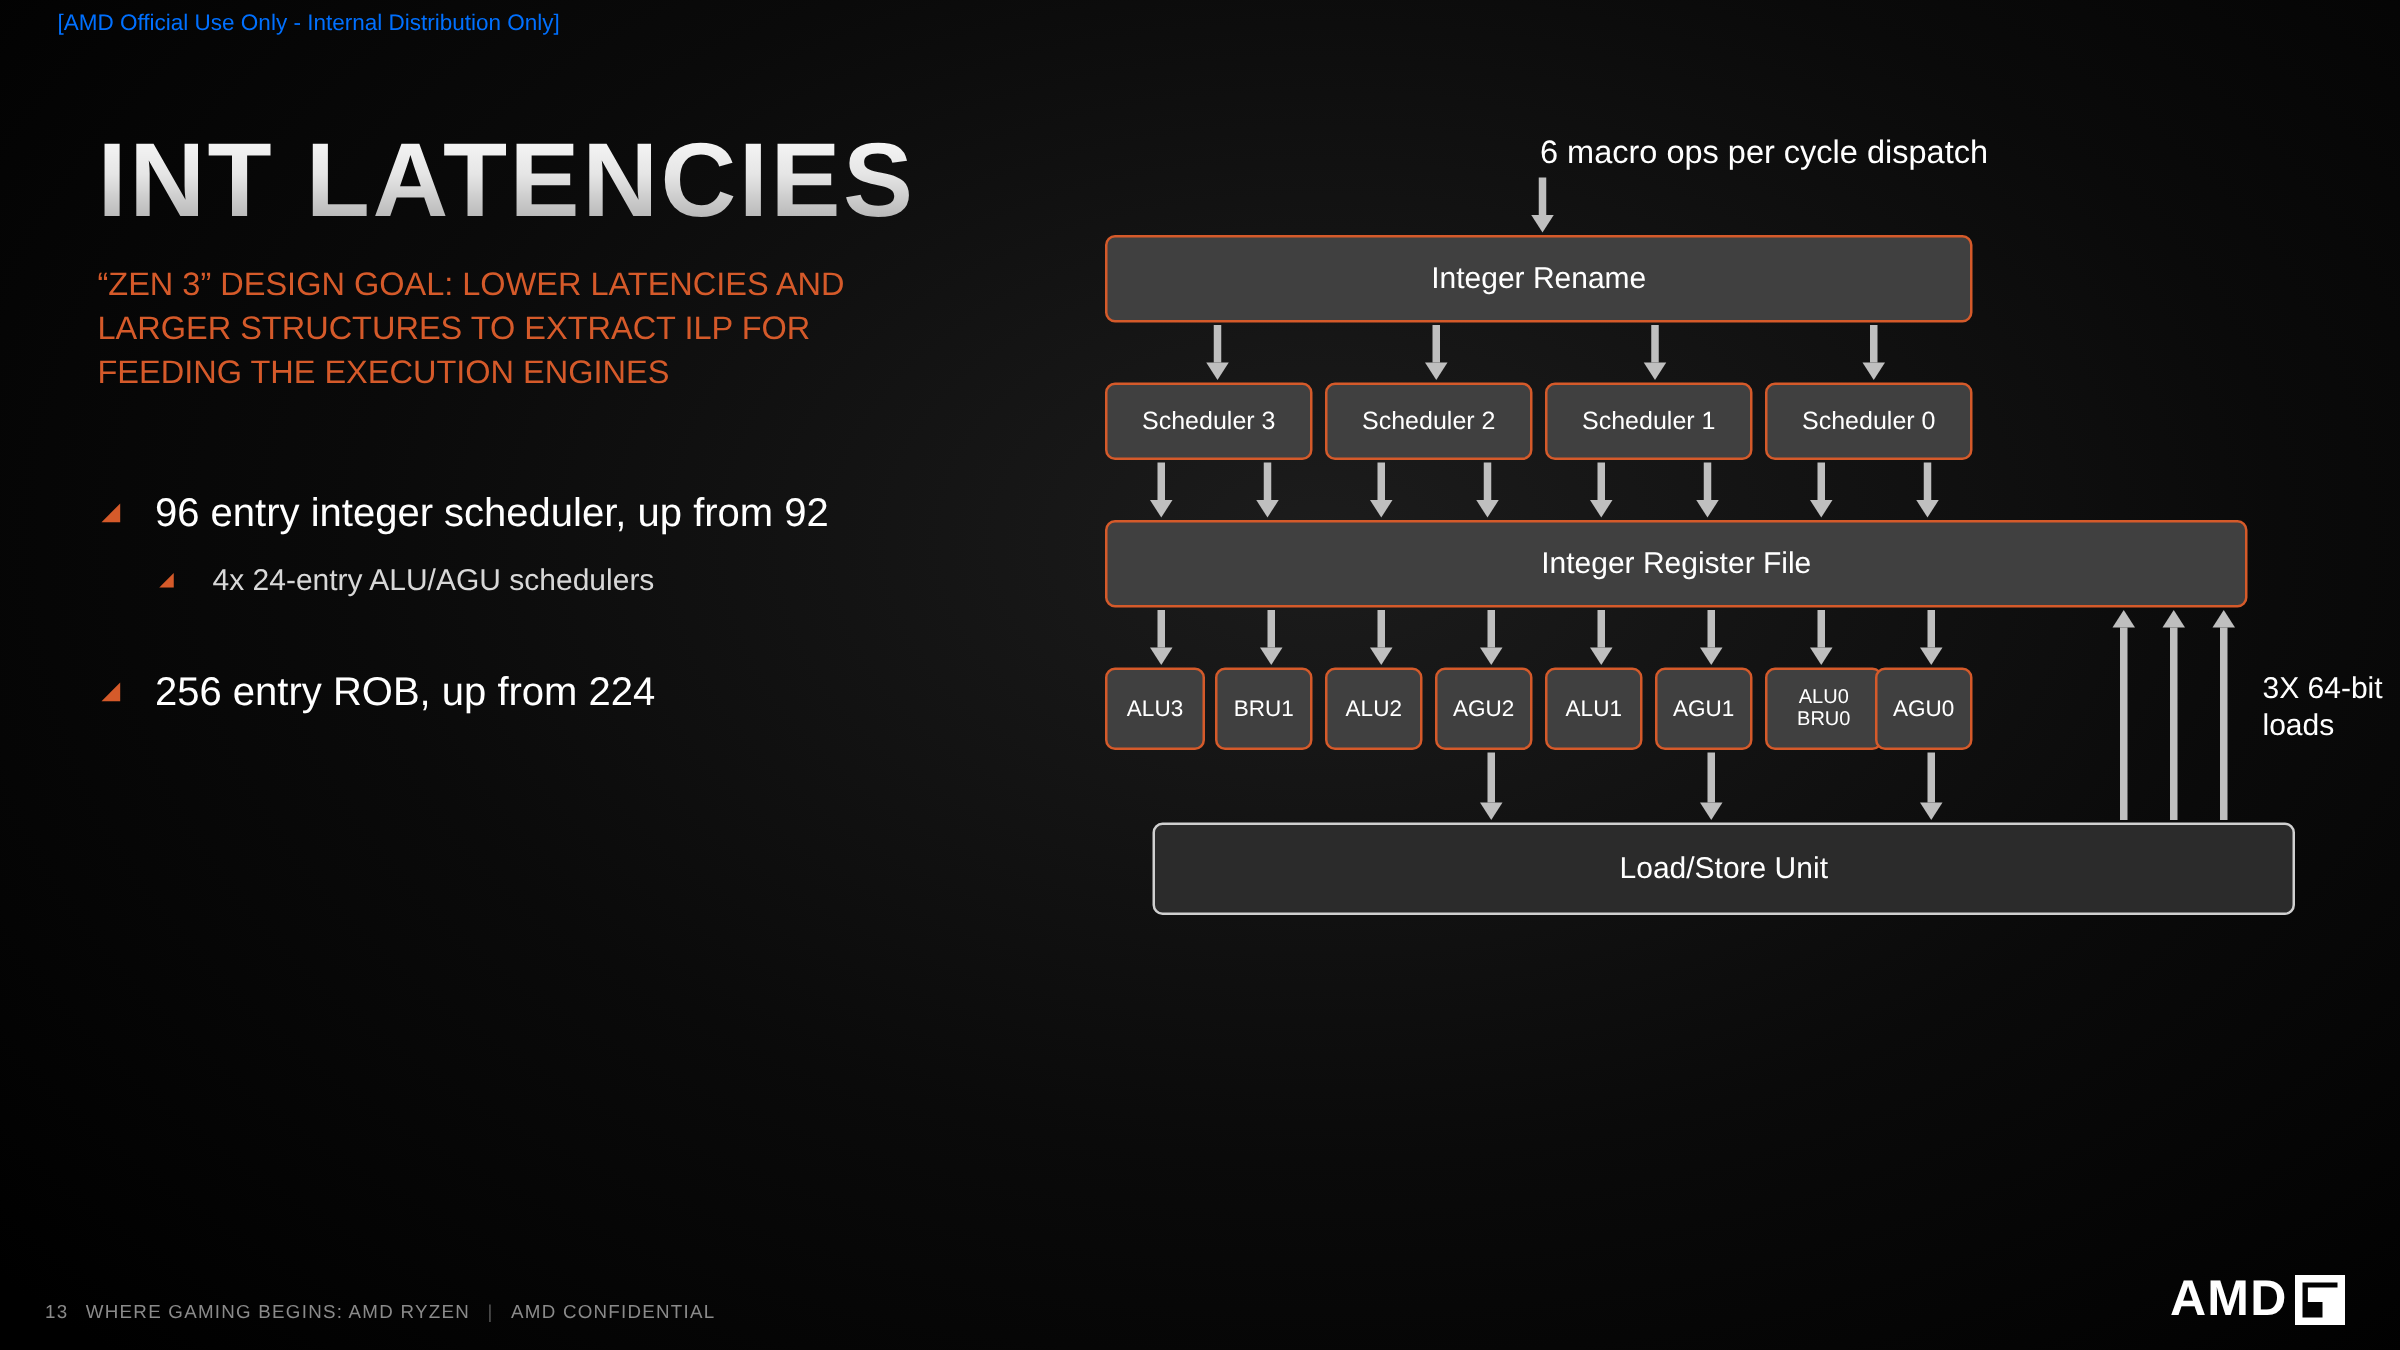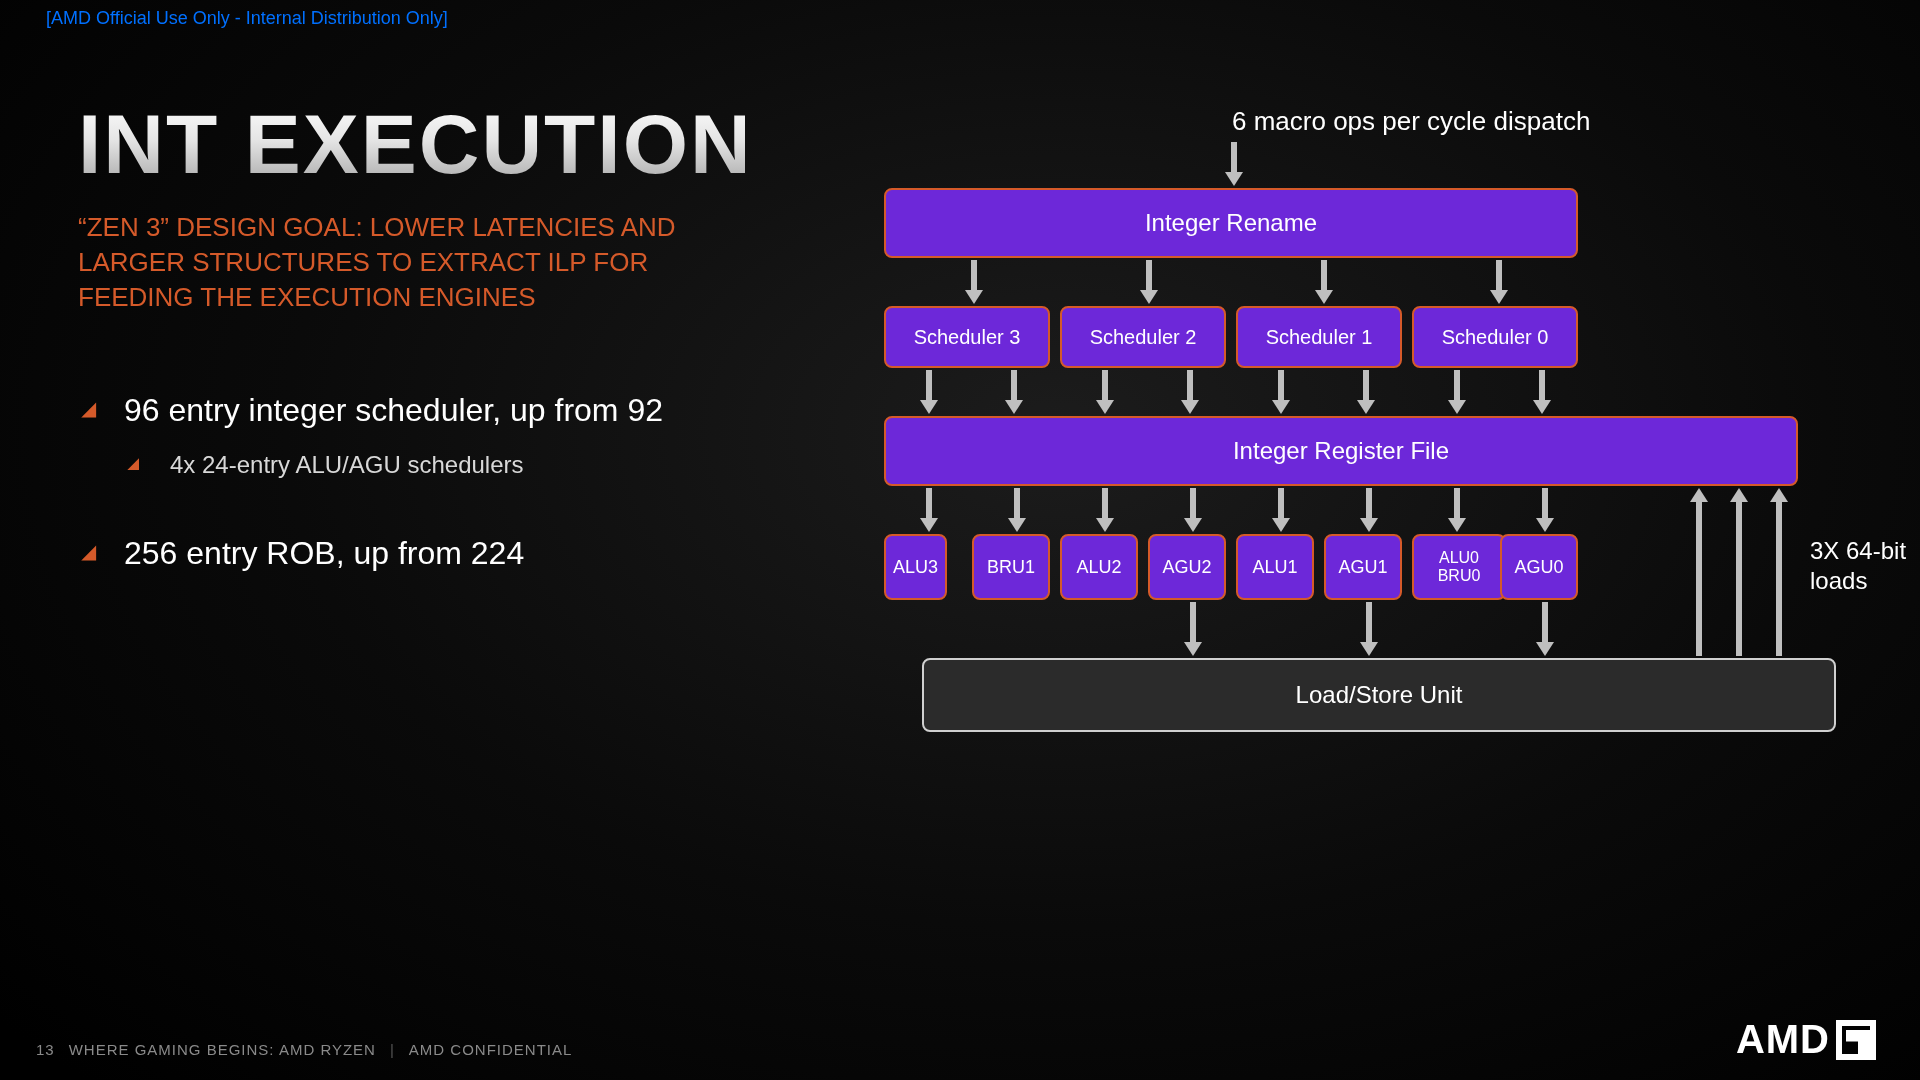--- a/index.html
+++ b/index.html
@@ -27,40 +27,40 @@
   .logo { position: absolute; bottom: 18px; right: 44px; font-size: 40px; font-weight: 800; letter-spacing: 1px; color: #fff; display:flex; align-items:center; gap:6px;text-align:center;}
   .logo-mark { display:inline-block; width:40px; height:40px; position:relative; }
   .logo-mark::before { content:""; position:absolute; inset:0; border:6px solid #fff; }
   .logo-mark::after { content:""; position:absolute; inset:10px 0 0 10px; background:#fff; clip-path: polygon(0 0,100% 0,100% 100%,40% 100%,40% 40%,0 40%); }
 
   
   .diagram { position: absolute; top: 106px; left: 842px; width: 980px; height: 780px; }
   .dispatch-label { position:absolute; top:0; left:50%; transform:translateX(-50%); font-size:26px; color:#fff; text-align:center; font-weight:300; width: 100%; }
 
   .box { position: absolute; border-radius: 8px; display:flex; align-items:center; justify-content:center; font-size:24px; font-weight:500; text-align:center; }
-  .box.brown { background:#6d28d9; border:2px solid #d55a2a; color:#fff; }
+  .box.brown { background:#404040; border:2px solid #d55a2a; color:#fff; }
   .box.gray  { background:#2b2b2b; border:2px solid #d0d0d0; color:#fff;margin-left:38px; }
 
   .small { font-size:20px; }
 
   .arrow-down { position:absolute; width:14px; display:flex; flex-direction:column; align-items:center; }
   .arrow-down .shaft { width:6px; background:#bfbfbf; flex:1; }
   .arrow-down .head { width:0; height:0; border-left:9px solid transparent; border-right:9px solid transparent; border-top:14px solid #bfbfbf; }
   .arrow-up { position:absolute; width:14px; display:flex; flex-direction:column; align-items:center; }
   .arrow-up .head { width:0; height:0; border-left:9px solid transparent; border-right:9px solid transparent; border-bottom:14px solid #bfbfbf; }
   .arrow-up .shaft { width:6px; background:#bfbfbf; flex:1; }
 
   .side-label { position:absolute; font-size:24px; color:#fff; font-weight:300; line-height:1.25; }
 </style>
 </head>
 <body>
 
 <div class="classification">[AMD Official Use Only - Internal Distribution Only]</div>
 
-<div class="title">INT EXECUTION</div>
+<div class="title">INT LATENCIES</div>
 <div class="subtitle">“ZEN 3” DESIGN GOAL: LOWER LATENCIES AND LARGER STRUCTURES TO EXTRACT ILP FOR FEEDING THE EXECUTION ENGINES</div>
 
 <div class="bullets">
   <ul>
     <li><span>96 entry integer scheduler, up from 92</span>
       <ul>
           <li><span>4x 24-entry ALU/AGU schedulers</span></li>
         </ul>
     </li>
     <li><span>256 entry ROB, up from 224</span></li>
@@ -160,21 +160,21 @@
     </div>
   <div class="arrow-down" style="left:608px; top:382px; height:44px;">
       <div class="shaft"></div>
       <div class="head"></div>
     </div>
   <div class="arrow-down" style="left:696px; top:382px; height:44px;">
       <div class="shaft"></div>
       <div class="head"></div>
     </div>
 
-  <div class="box brown small" style="left:42px;  top:428px; width:63px; height:66px; font-size:18px;">ALU3</div>
+  <div class="box brown small" style="left:42px;  top:428px; width:80px; height:66px; font-size:18px;">ALU3</div>
   <div class="box brown small" style="left:130px; top:428px; width:78px; height:66px; font-size:18px;">BRU1</div>
   <div class="box brown small" style="left:218px; top:428px; width:78px; height:66px; font-size:18px;">ALU2</div>
   <div class="box brown small" style="left:306px; top:428px; width:78px; height:66px; font-size:18px;">AGU2</div>
   <div class="box brown small" style="left:394px; top:428px; width:78px; height:66px; font-size:18px;">ALU1</div>
   <div class="box brown small" style="left:482px; top:428px; width:78px; height:66px; font-size:18px;">AGU1</div>
   <div class="box brown small" style="left:570px; top:428px; width:94px; height:66px; font-size:16px; line-height:1.1; white-space:pre;">ALU0
 BRU0</div>
   <div class="box brown small" style="left:658px; top:428px; width:78px; height:66px; font-size:18px;">AGU0</div>
 
   <div class="arrow-down" style="left:344px; top:496px; height:54px;">

